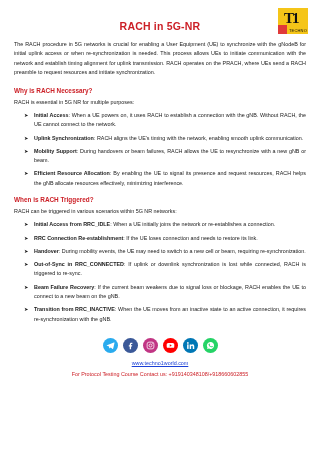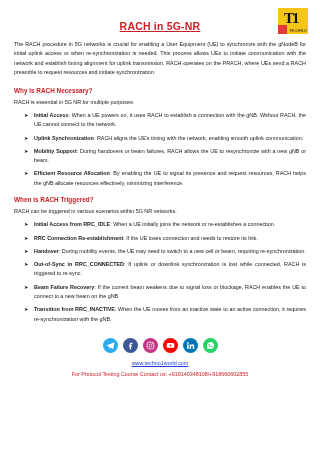--- a/index.html
+++ b/index.html
@@ -60,21 +60,20 @@
     left: 0; bottom: 0;
     width: 9px; height: 9px;
     background: #e03a3a;
   }
 
   h1.title {
     text-align: center;
     font-size: 10.5px;
     font-weight: bold;
     color: #cc2027;
-    text-decoration: underline;
     margin: 10px 0 8px 0;
     letter-spacing: .2px;
   }
 
   p.intro {
     font-size: 5.4px;
     line-height: 1.75;
     text-align: justify;
     margin: 0 0 9px 0;
     color: #1a1a1a;

